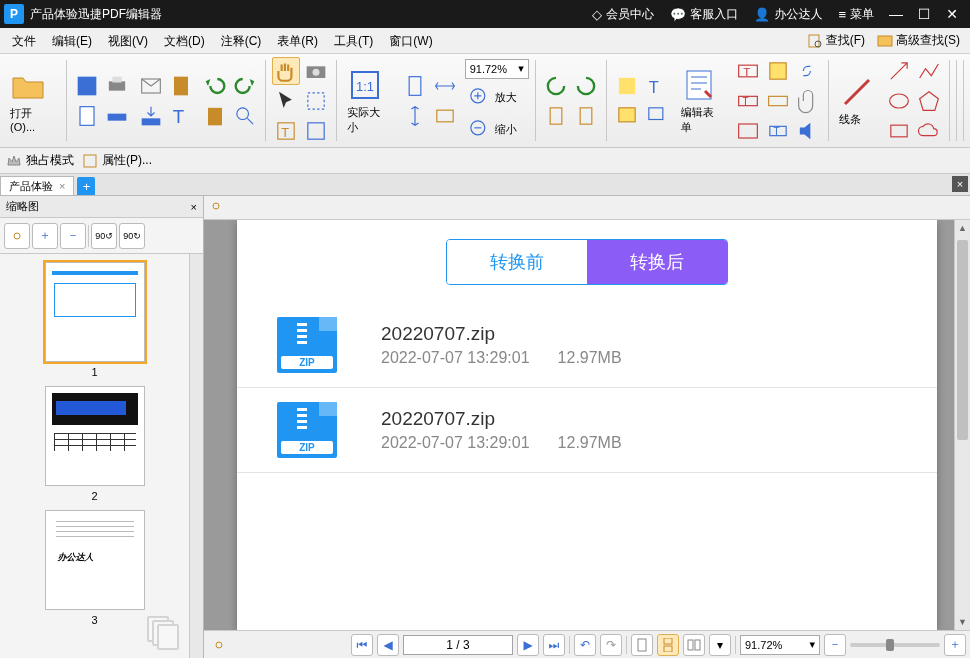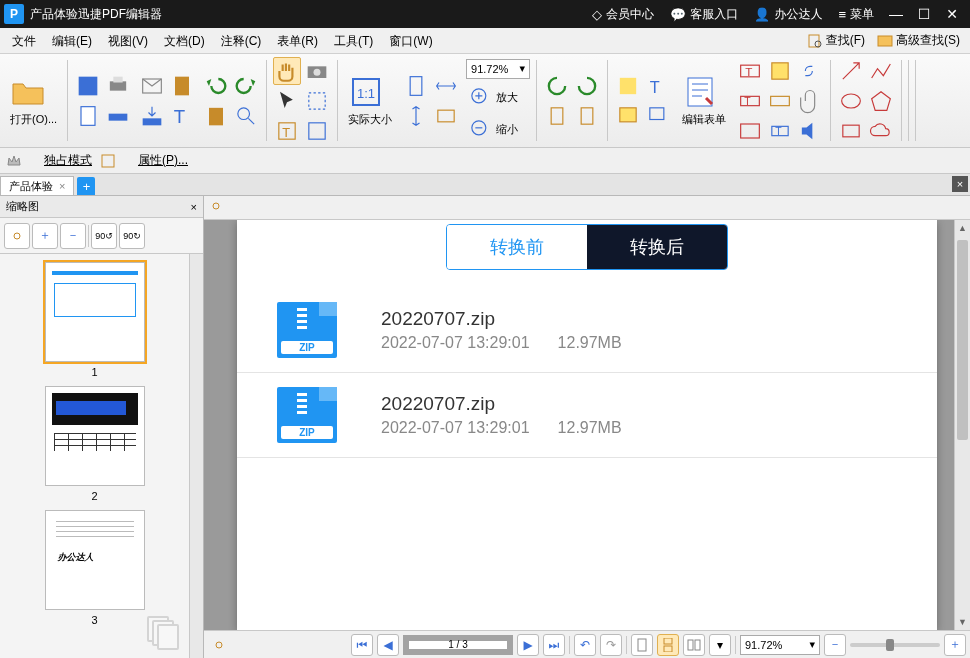--- a/index.html
+++ b/index.html
@@ -30,21 +30,21 @@
 .ribbon .bigbtn .lbl { font-size: 11px; margin-top: 2px; }
 .ribbon .grid { display: grid; grid-template-columns: repeat(2, 28px); grid-auto-rows: 28px; gap: 2px; }
 .ribbon .grid3 { display: grid; grid-template-columns: repeat(3, 28px); grid-auto-rows: 28px; gap: 2px; }
 .ribbon .sbtn { width: 28px; height: 28px; display: flex; align-items: center; justify-content: center; cursor: pointer; border-radius: 2px; }
 .ribbon .zoomrow { display: flex; align-items: center; gap: 2px; }
 .ribbon .zoomval { width: 64px; height: 20px; border: 1px solid #aaa; background: #fff; font-size: 11px; padding: 0 4px; display: flex; align-items: center; justify-content: space-between; }
 .ribbon .label-under { font-size: 11px; text-align: center; margin-top: 1px; }
 
 
 .secbar { height: 26px; background: #f0f0f0; border-bottom: 1px solid #c8c8c8; display: flex; align-items: center; padding: 0 6px; gap: 8px; }
-.secbar .sitem { display: flex; align-items: center; gap: 22px; cursor: pointer; text-decoration: underline; }
+.secbar .sitem { display: flex; align-items: center; gap: 4px; cursor: pointer; }
 
 
 .doctabs { height: 22px; background: #e4e4e4; border-bottom: 1px solid #b8b8b8; display: flex; align-items: stretch; position: relative; }
 .doctabs .tab { background: #fff; border: 1px solid #b8b8b8; border-bottom: none; padding: 0 8px; display: flex; align-items: center; gap: 6px; font-size: 11px; margin-top: 2px; }
 .doctabs .tab .x { color: #888; cursor: pointer; }
 .doctabs .plus { width: 18px; display: flex; align-items: center; justify-content: center; background: #2095f2; color: #fff; margin: 3px 0 0 3px; cursor: pointer; font-size: 13px; border-radius: 2px 2px 0 0; }
 .doctabs .closeall { position: absolute; right: 2px; top: 2px; width: 16px; height: 16px; background: #555; color: #fff; display: flex; align-items: center; justify-content: center; cursor: pointer; font-size: 11px; }
 
 
 .main { display: flex; height: calc(658px - 28px - 26px - 94px - 26px - 22px); }
@@ -59,39 +59,39 @@
 .sidepanel .thumb .num { font-size: 11px; }
 .sidepanel .stripe { position: absolute; top: 8px; left: 6px; right: 6px; height: 4px; background: #2095f2; }
 .sidepanel .box1 { position: absolute; top: 20px; left: 8px; right: 8px; height: 34px; border: 1px solid #2095f2; }
 
 .viewer { flex: 1; display: flex; flex-direction: column; background: #9a9a9a; position: relative; }
 .viewer .vtool { height: 24px; background: #f0f0f0; border-bottom: 1px solid #c8c8c8; display: flex; align-items: center; padding: 0 4px; gap: 2px; }
 .viewer .canvas { flex: 1; overflow: auto; position: relative; display: flex; justify-content: center; }
 .viewer .page { width: 700px; background: #fff; margin: 0; box-shadow: 0 2px 8px rgba(0,0,0,.3); }
 
 
-.page .tabswrap { display: flex; justify-content: center; padding-top: 4px; }
+.page .tabswrap { display: flex; justify-content: center; padding-top: 19px; }
 .page .ptabs { display: flex; border: 1px solid #2095f2; border-radius: 4px; overflow: hidden; }
 .page .ptab { width: 140px; height: 44px; display: flex; align-items: center; justify-content: center; font-size: 18px; cursor: pointer; }
 .page .ptab.off { background: #fff; color: #2095f2; }
-.page .ptab.on { background: #0f172a; color: #fff; }
+.page .ptab.on { background: #8b5cf6; color: #fff; }
 .page .filerow { display: flex; align-items: center; padding: 14px 40px; border-bottom: 1px solid #e4e4e4; }
 .page .fileic { width: 60px; height: 56px; margin-right: 16px; position: relative; }
 .page .fileic .body { position: absolute; inset: 0; background: #2095f2; clip-path: polygon(0 0, 70% 0, 100% 25%, 100% 100%, 0 100%); border-radius: 2px; }
 .page .fileic .fold { position: absolute; top: 0; right: 0; width: 30%; height: 25%; background: #66b8f7; }
 .page .fileic .zip { position: absolute; top: 6px; left: 20px; width: 10px; height: 24px; background: repeating-linear-gradient(#fff 0 3px, #2095f2 3px 6px); }
 .page .fileic .lbl { position: absolute; bottom: 4px; left: 4px; right: 4px; background: #fff; color: #2095f2; font-size: 10px; text-align: center; border-radius: 2px; padding: 1px 0; font-weight: bold; }
 .page .finfo { flex: 1; margin-left: 28px; }
 .page .fname { font-size: 19px; color: #333; margin-bottom: 4px; }
 .page .fmeta { font-size: 16px; color: #888; display: flex; gap: 28px; }
 
 
 .statusbar { height: 28px; background: #f0f0f0; border-top: 1px solid #c8c8c8; display: flex; align-items: center; padding: 0 4px; gap: 4px; }
 .statusbar .sb { width: 22px; height: 22px; border: 1px solid #bbb; border-radius: 3px; background: #fff; display: flex; align-items: center; justify-content: center; cursor: pointer; font-size: 12px; }
-.statusbar .pgbox { width: 110px; height: 20px; border: 6px solid #a3a3a3; background: #fff; display: flex; align-items: center; justify-content: center; font-size: 10px; }
+.statusbar .pgbox { width: 110px; height: 20px; border: 1px solid #a3a3a3; background: #fff; display: flex; align-items: center; justify-content: center; font-size: 12px; }
 .statusbar .zbox { width: 80px; height: 20px; border: 1px solid #aaa; background: #fff; display: flex; align-items: center; justify-content: space-between; padding: 0 4px; font-size: 11px; }
 .statusbar .slider { width: 90px; height: 4px; background: #ccc; position: relative; border-radius: 2px; }
 .statusbar .slider .knob { position: absolute; left: 40%; top: -4px; width: 8px; height: 12px; background: #888; border-radius: 2px; }
 .statusbar .vline { width: 1px; height: 18px; background: #c8c8c8; }
 .statusbar .spacer { flex: 1; }
 
 
 .svgic { width: 100%; height: 100%; }
 
 
@@ -458,20 +458,28 @@
         </div>
     <div class="sbtn">
           <svg class="svgic" viewBox="0 0 24 24">
             <path d="M5 9h4l5-4v14l-5-4H5z" fill="#3b6fd6"></path>
           </svg>
         </div>
   </div>
     </div>
   <div class="vsep"></div>
   <div class="col">
+    <div class="bigbtn">
+      <svg class="ic" viewBox="0 0 36 36">
+          <path d="M6 30L30 6" stroke="#c73a3a" stroke-width="3"></path>
+        </svg>
+      <div class="lbl">线条</div>
+    </div>
+  </div>
+  <div class="col">
       <div class="grid">
     <div class="sbtn">
           <svg class="svgic" viewBox="0 0 24 24">
             <path d="M5 19L19 5m-5 0h5v5" stroke="#c73a3a" fill="none"></path>
           </svg>
         </div>
     <div class="sbtn">
           <svg class="svgic" viewBox="0 0 24 24">
             <path d="M4 18l5-8 5 6 6-10" stroke="#c73a3a" fill="none"></path>
           </svg>

